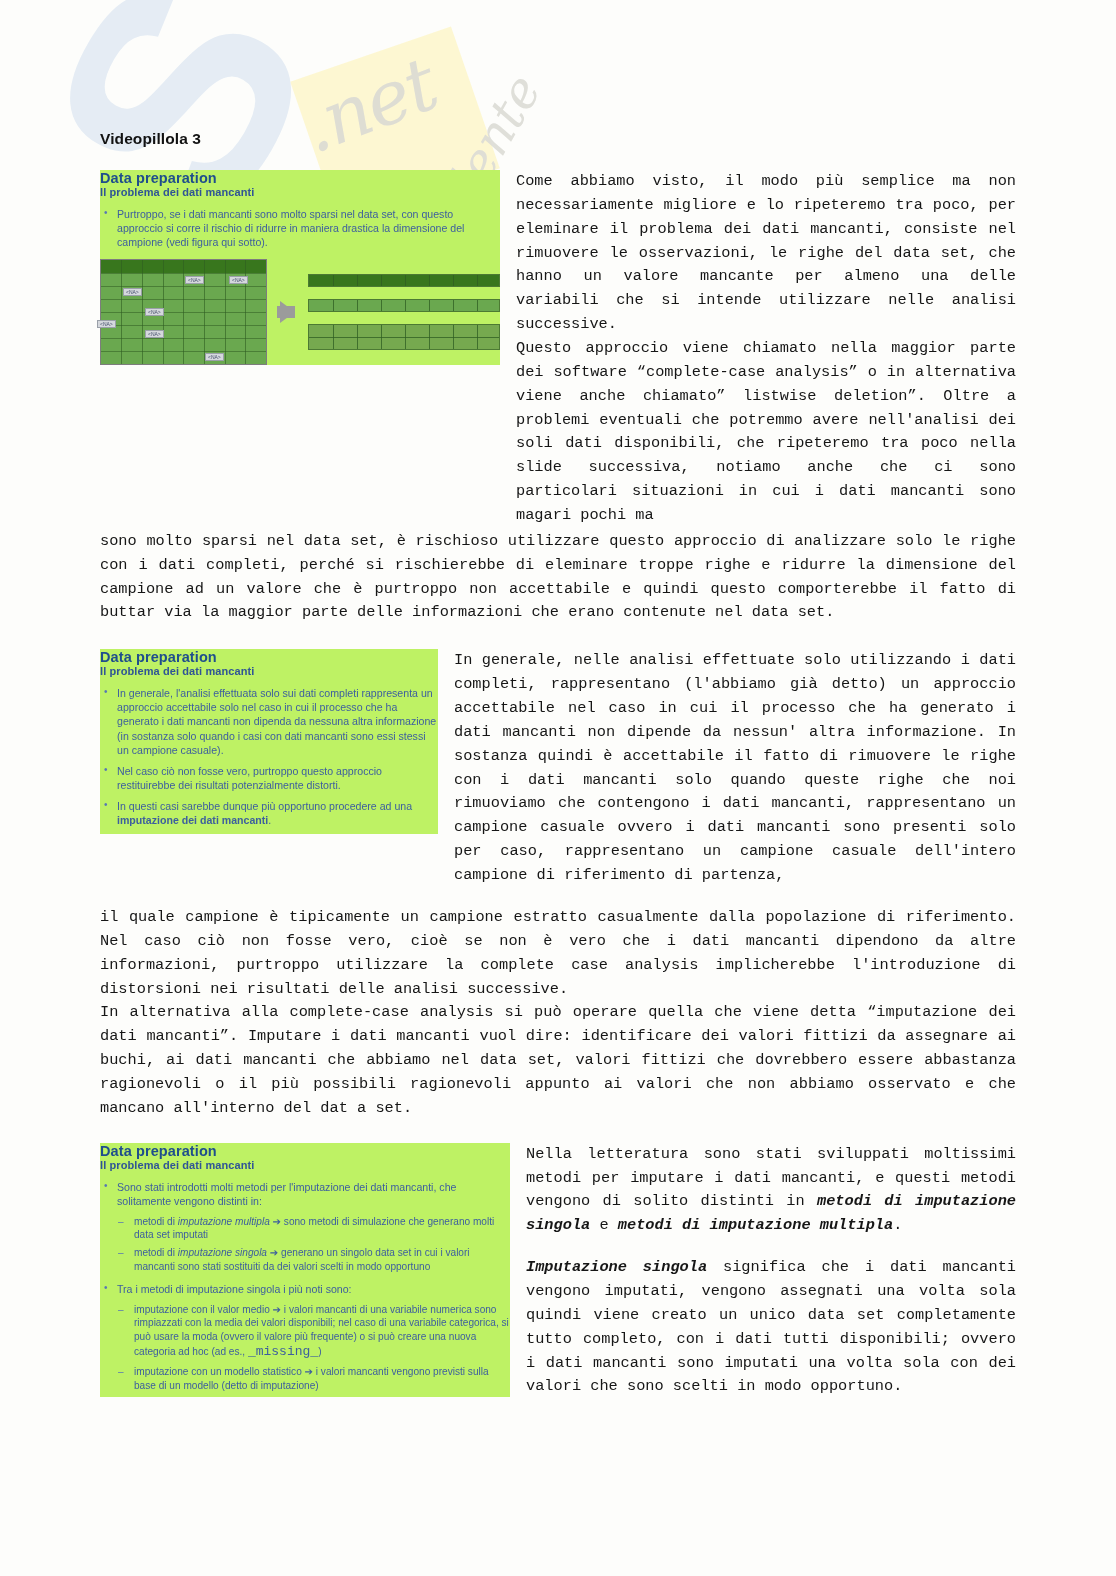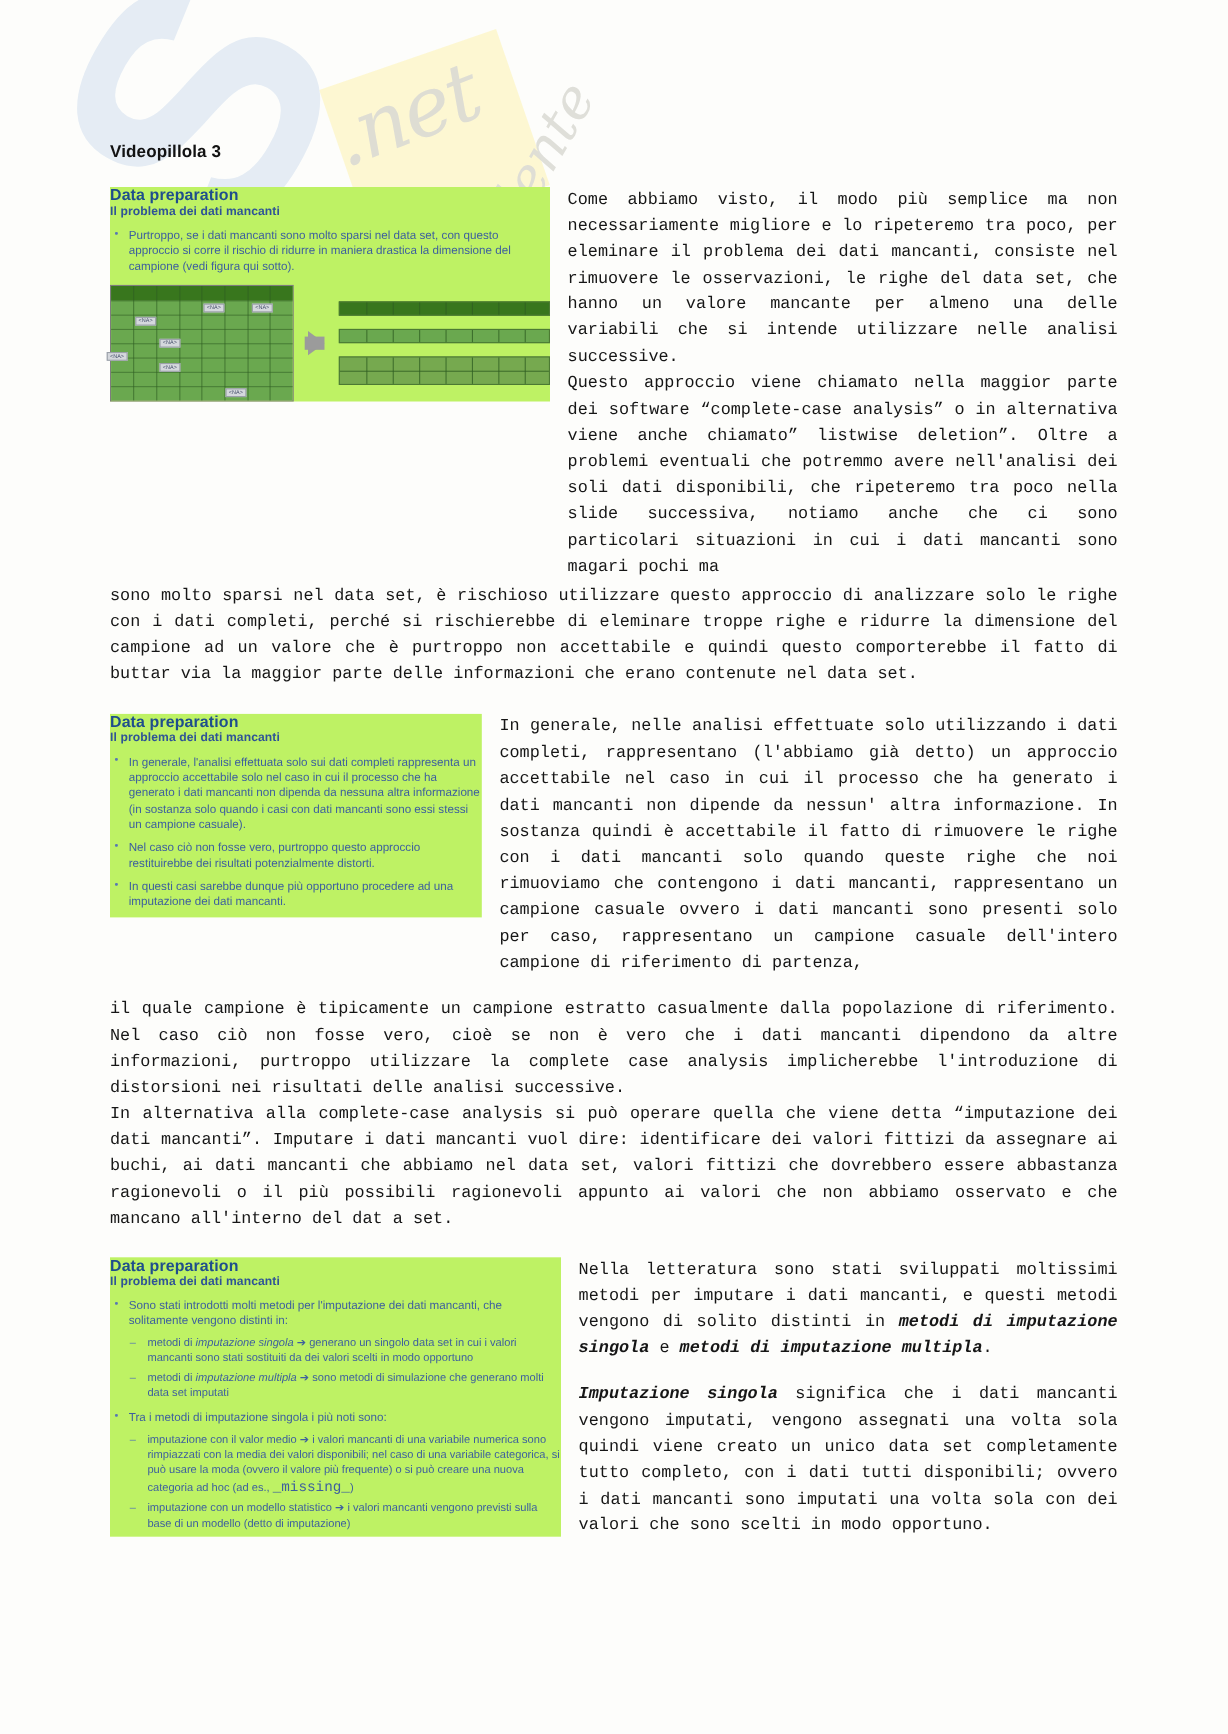--- a/index.html
+++ b/index.html
@@ -81,21 +81,21 @@
     content:"•"; position:absolute; left:4px; top:-1px;
     font-size:10px; color:#5878b4;
   }
   .slide ul.sub { margin:4px 0 4px 0; }
   .slide ul.sub > li {
     padding-left:16px; margin-left:18px; margin-bottom:5px;
     font-size:10.1px; line-height:1.32;
   }
   .slide ul.sub > li::before { content:"–"; left:0; top:0; font-weight:normal; }
   .slide i { font-style:italic; }
-  .slide b { font-weight:normal; }
+  .slide b { font-weight:bold; }
   .mono { font-family:"Liberation Mono", monospace; font-size:13px; letter-spacing:0; }
 
   
   .figure { display:flex; align-items:center; margin-top:10px; }
   .grid-wrap { border:1px solid #7d7d7d; }
   .na-grid {
     position:relative; width:165px; height:104px;
     background:#6aa84f;
   }
   .na-grid .hdr {
@@ -248,22 +248,22 @@
 
   <div class="row clearfix" style="margin-top:22px;">
 
     <div class="slide slide-float" style="width:410px;">
       <div class="slide-h1">Data preparation</div>
       <div class="slide-h2">Il problema dei dati mancanti</div>
       <ul>
         <li>Sono stati introdotti molti metodi per l'imputazione dei dati mancanti, che solitamente vengono distinti in:</li>
       </ul>
       <ul class="sub">
+        <li>metodi di <i>imputazione multipla</i> ➔ sono metodi di simulazione che generano molti data set imputati</li>
         <li>metodi di <i>imputazione singola</i> ➔ generano un singolo data set in cui i valori mancanti sono stati sostituiti da dei valori scelti in modo opportuno</li>
-        <li>metodi di <i>imputazione multipla</i> ➔ sono metodi di simulazione che generano molti data set imputati</li>
       </ul>
       <ul>
         <li>Tra i metodi di imputazione singola i più noti sono:</li>
       </ul>
       <ul class="sub">
         <li>imputazione con il valor medio ➔ i valori mancanti di una variabile numerica sono rimpiazzati con la media dei valori disponibili; nel caso di una variabile categorica, si può usare la moda (ovvero il valore più frequente) o si può creare una nuova categoria ad hoc (ad es., <span class="mono">_missing_</span>)</li>
         <li>imputazione con un modello statistico ➔ i valori mancanti vengono previsti sulla base di un modello (detto di imputazione)</li>
       </ul>
     </div>
 

